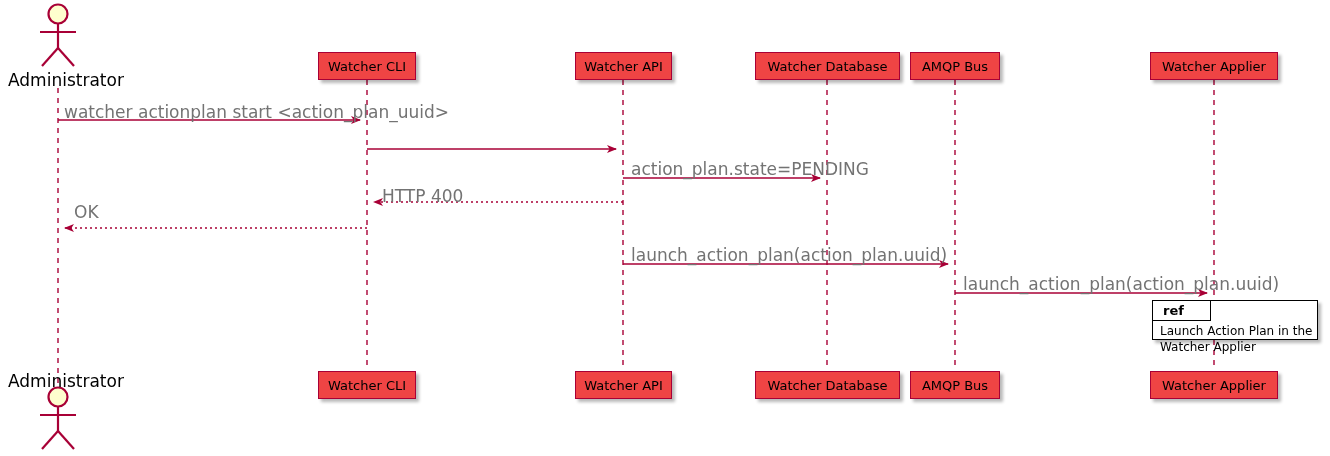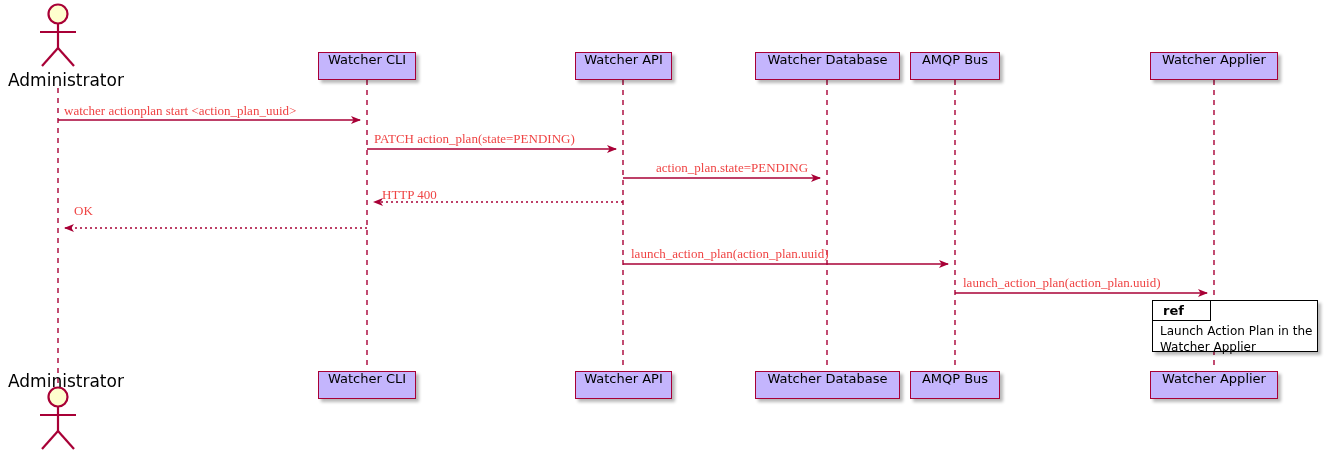--- a/index.html
+++ b/index.html
@@ -22,49 +22,49 @@
     left: 0;
     top: 0;
     width: 1330px;
     height: 456px;
   }
 
   
   .pbox {
     position: absolute;
     box-sizing: border-box;
-    background: #c4b5fd;
+    background: #ef4444;
     border: 1.5px solid #A80036;
     color: #000000;
     font-size: 13px;
     line-height: 1;
     white-space: nowrap;
     display: flex;
+    align-items: center;
     justify-content: center;
     box-shadow: 3px 3px 3px rgba(0,0,0,0.28);
     height: 28px;
   }
   .pbox span { display: block; }
 
   
   .actor-label {
     position: absolute;
     font-size: 17px;
     color: #000000;
     white-space: nowrap;
   }
 
   
   .msg-label {
     position: absolute;
-    font-size: 13px;
-    color: #ef4444;
+    font-size: 17px;
+    color: #737373;
     white-space: nowrap;
     line-height: 1;
-    font-family: Liberation Serif, serif;
   }
 
   
   .refbox {
     position: absolute;
     box-sizing: border-box;
     background: #FFFFFF;
     border: 1.6px solid #000000;
     box-shadow: 3px 3px 3px rgba(0,0,0,0.28);
   }
@@ -178,26 +178,25 @@
     <span>AMQP Bus</span>
   </div>
   <div class="pbox" style="left:1150px; top:371px; width:128px;">
     <span>Watcher Applier</span>
   </div>
 
   <div class="actor-label" style="left:8px; top:70px;">Administrator</div>
   <div class="actor-label" style="left:8px; top:371px;">Administrator</div>
 
   <div class="msg-label" style="left:64px; top:104px;">watcher actionplan start &lt;action_plan_uuid&gt;</div>
-  <div class="msg-label" style="left:374px; top:132px;">PATCH action_plan(state=PENDING)</div>
-  <div class="msg-label" style="left:631px; top:161px;margin-left:25px;">action_plan.state=PENDING</div>
+  <div class="msg-label" style="left:631px; top:161px;">action_plan.state=PENDING</div>
   <div class="msg-label" style="left:382px; top:188px;">HTTP 400</div>
   <div class="msg-label" style="left:74px; top:204px;">OK</div>
   <div class="msg-label" style="left:631px; top:247px;">launch_action_plan(action_plan.uuid)</div>
   <div class="msg-label" style="left:963px; top:276px;">launch_action_plan(action_plan.uuid)</div>
 
-  <div class="refbox" style="left:1152px; top:300px; width:166px; height:52px;">
+  <div class="refbox" style="left:1152px; top:300px; width:166px; height:40px;">
     <div class="ref-tab" style="width:58px;"></div>
     <div class="ref-tab-label">ref</div>
     <div class="ref-body">Launch Action Plan in the Watcher Applier</div>
   </div>
 
 </div>
 
 </body></html>

